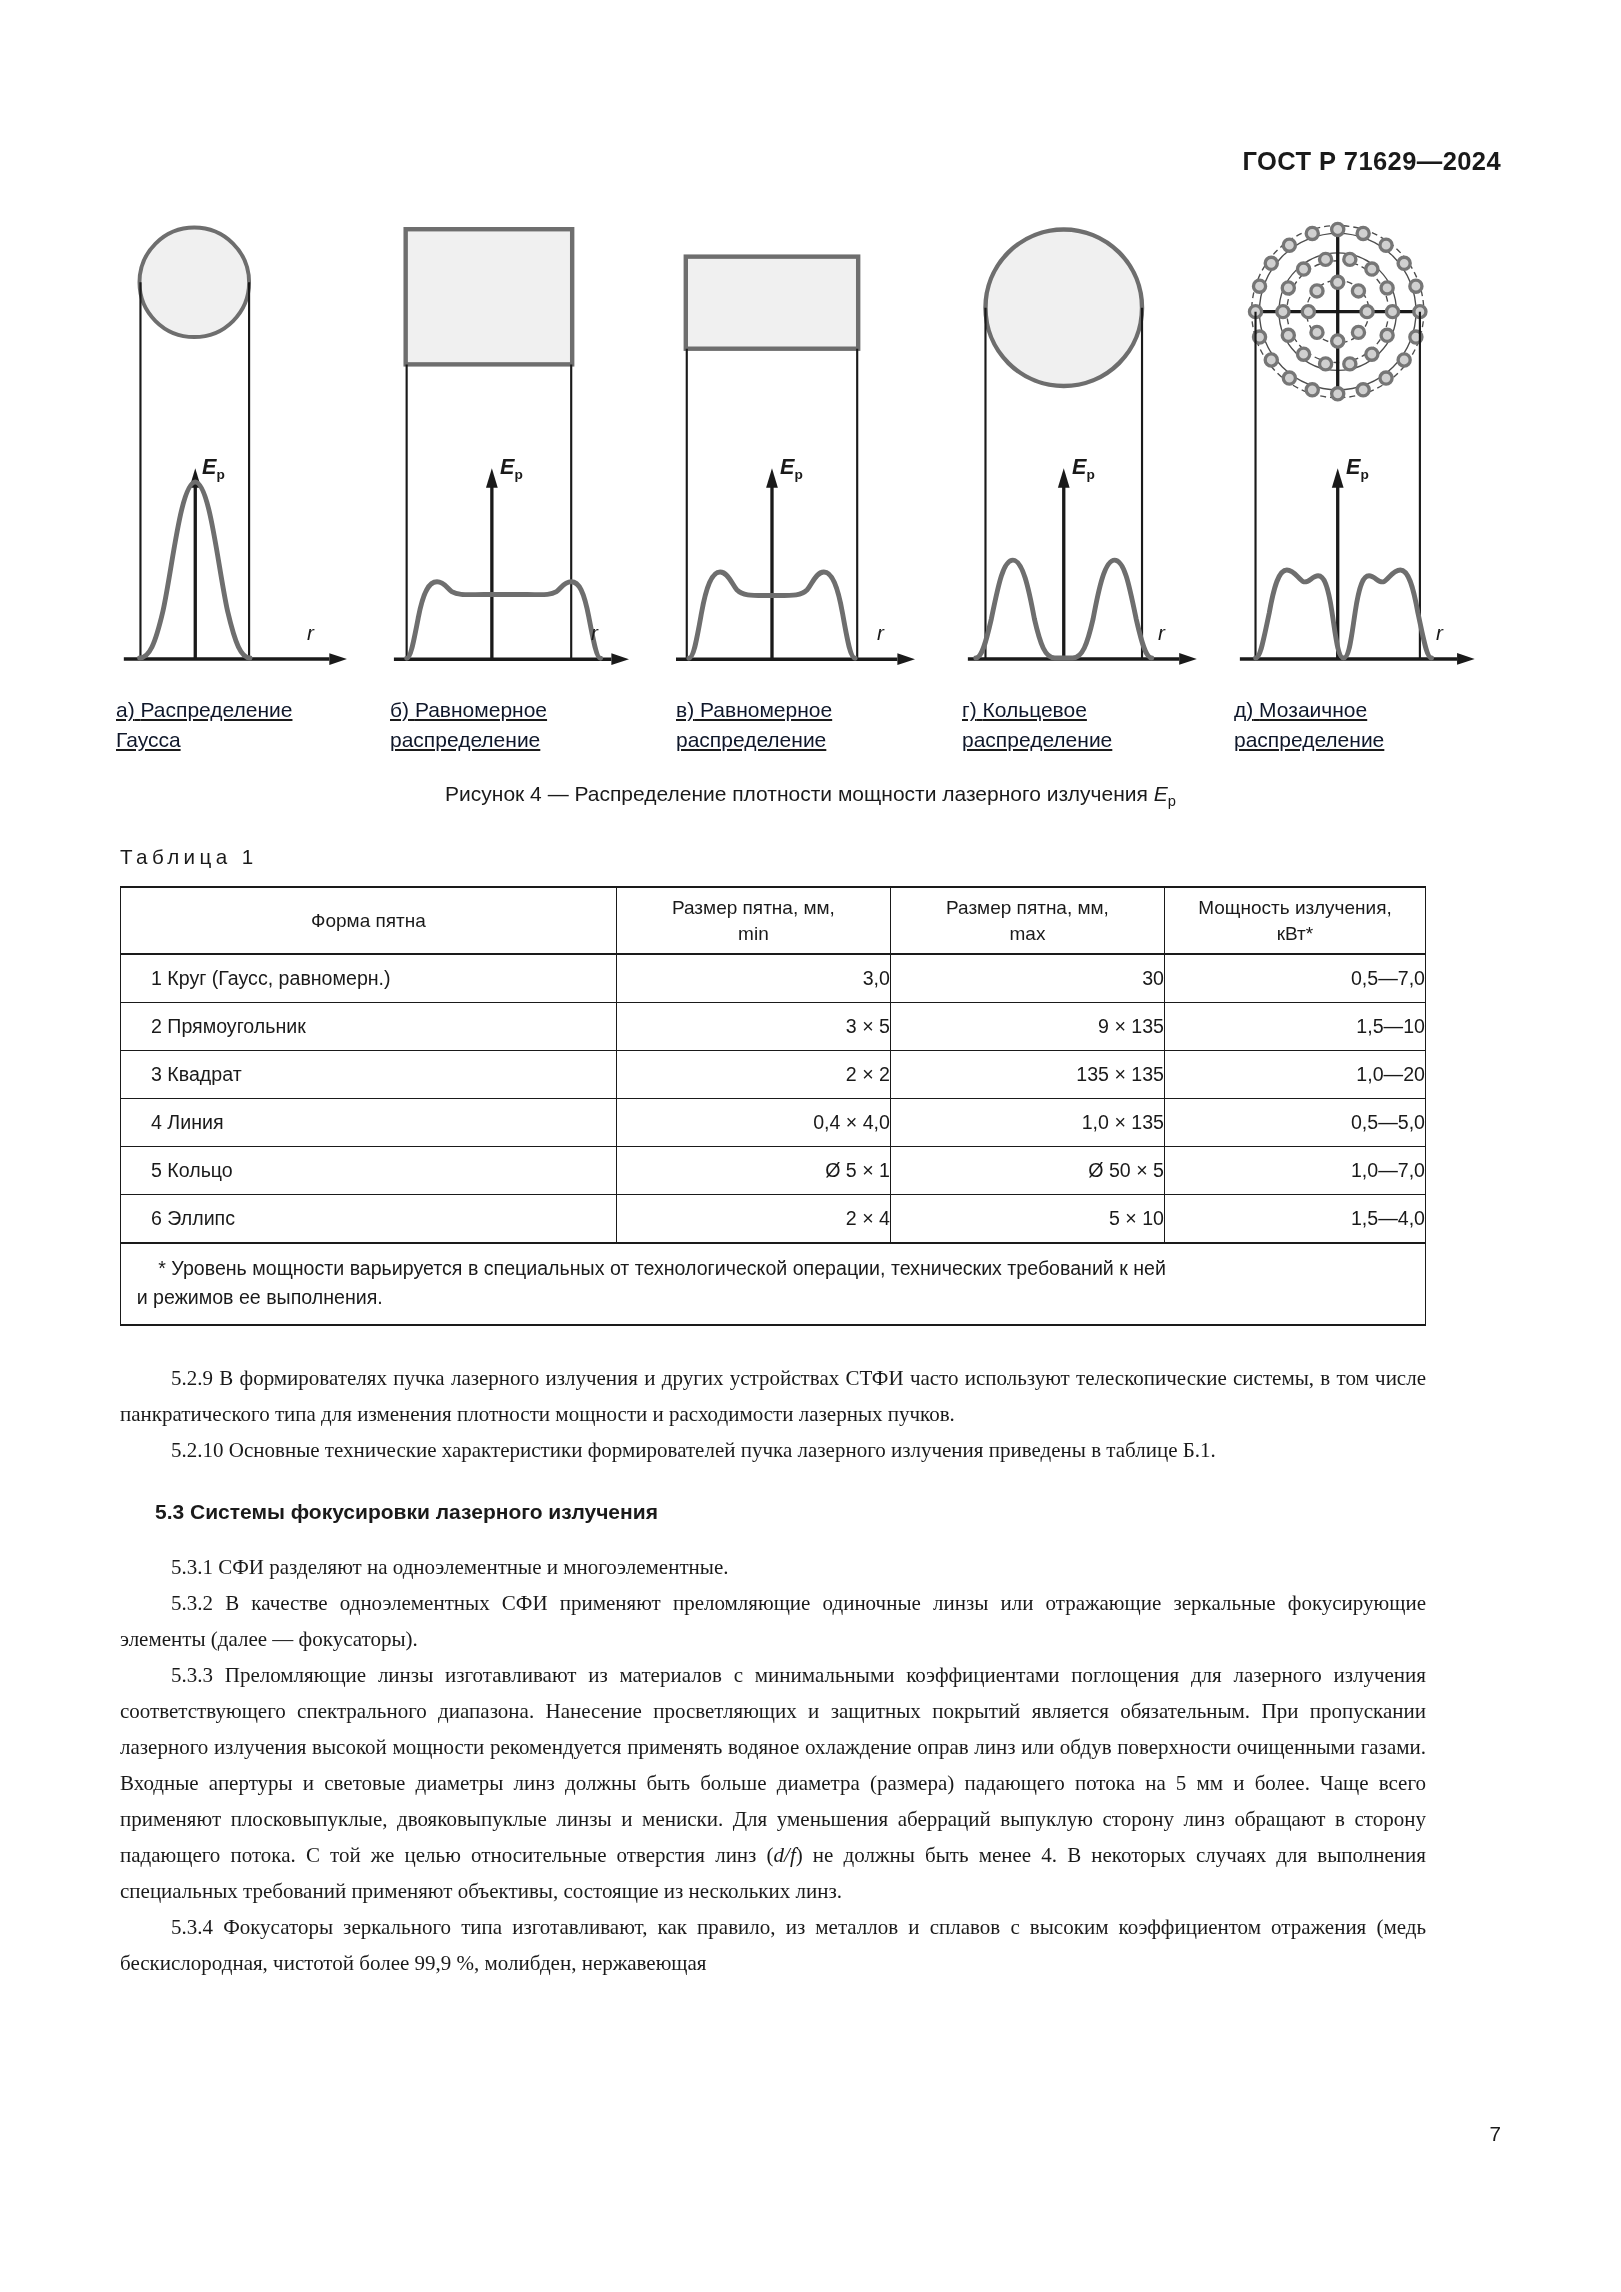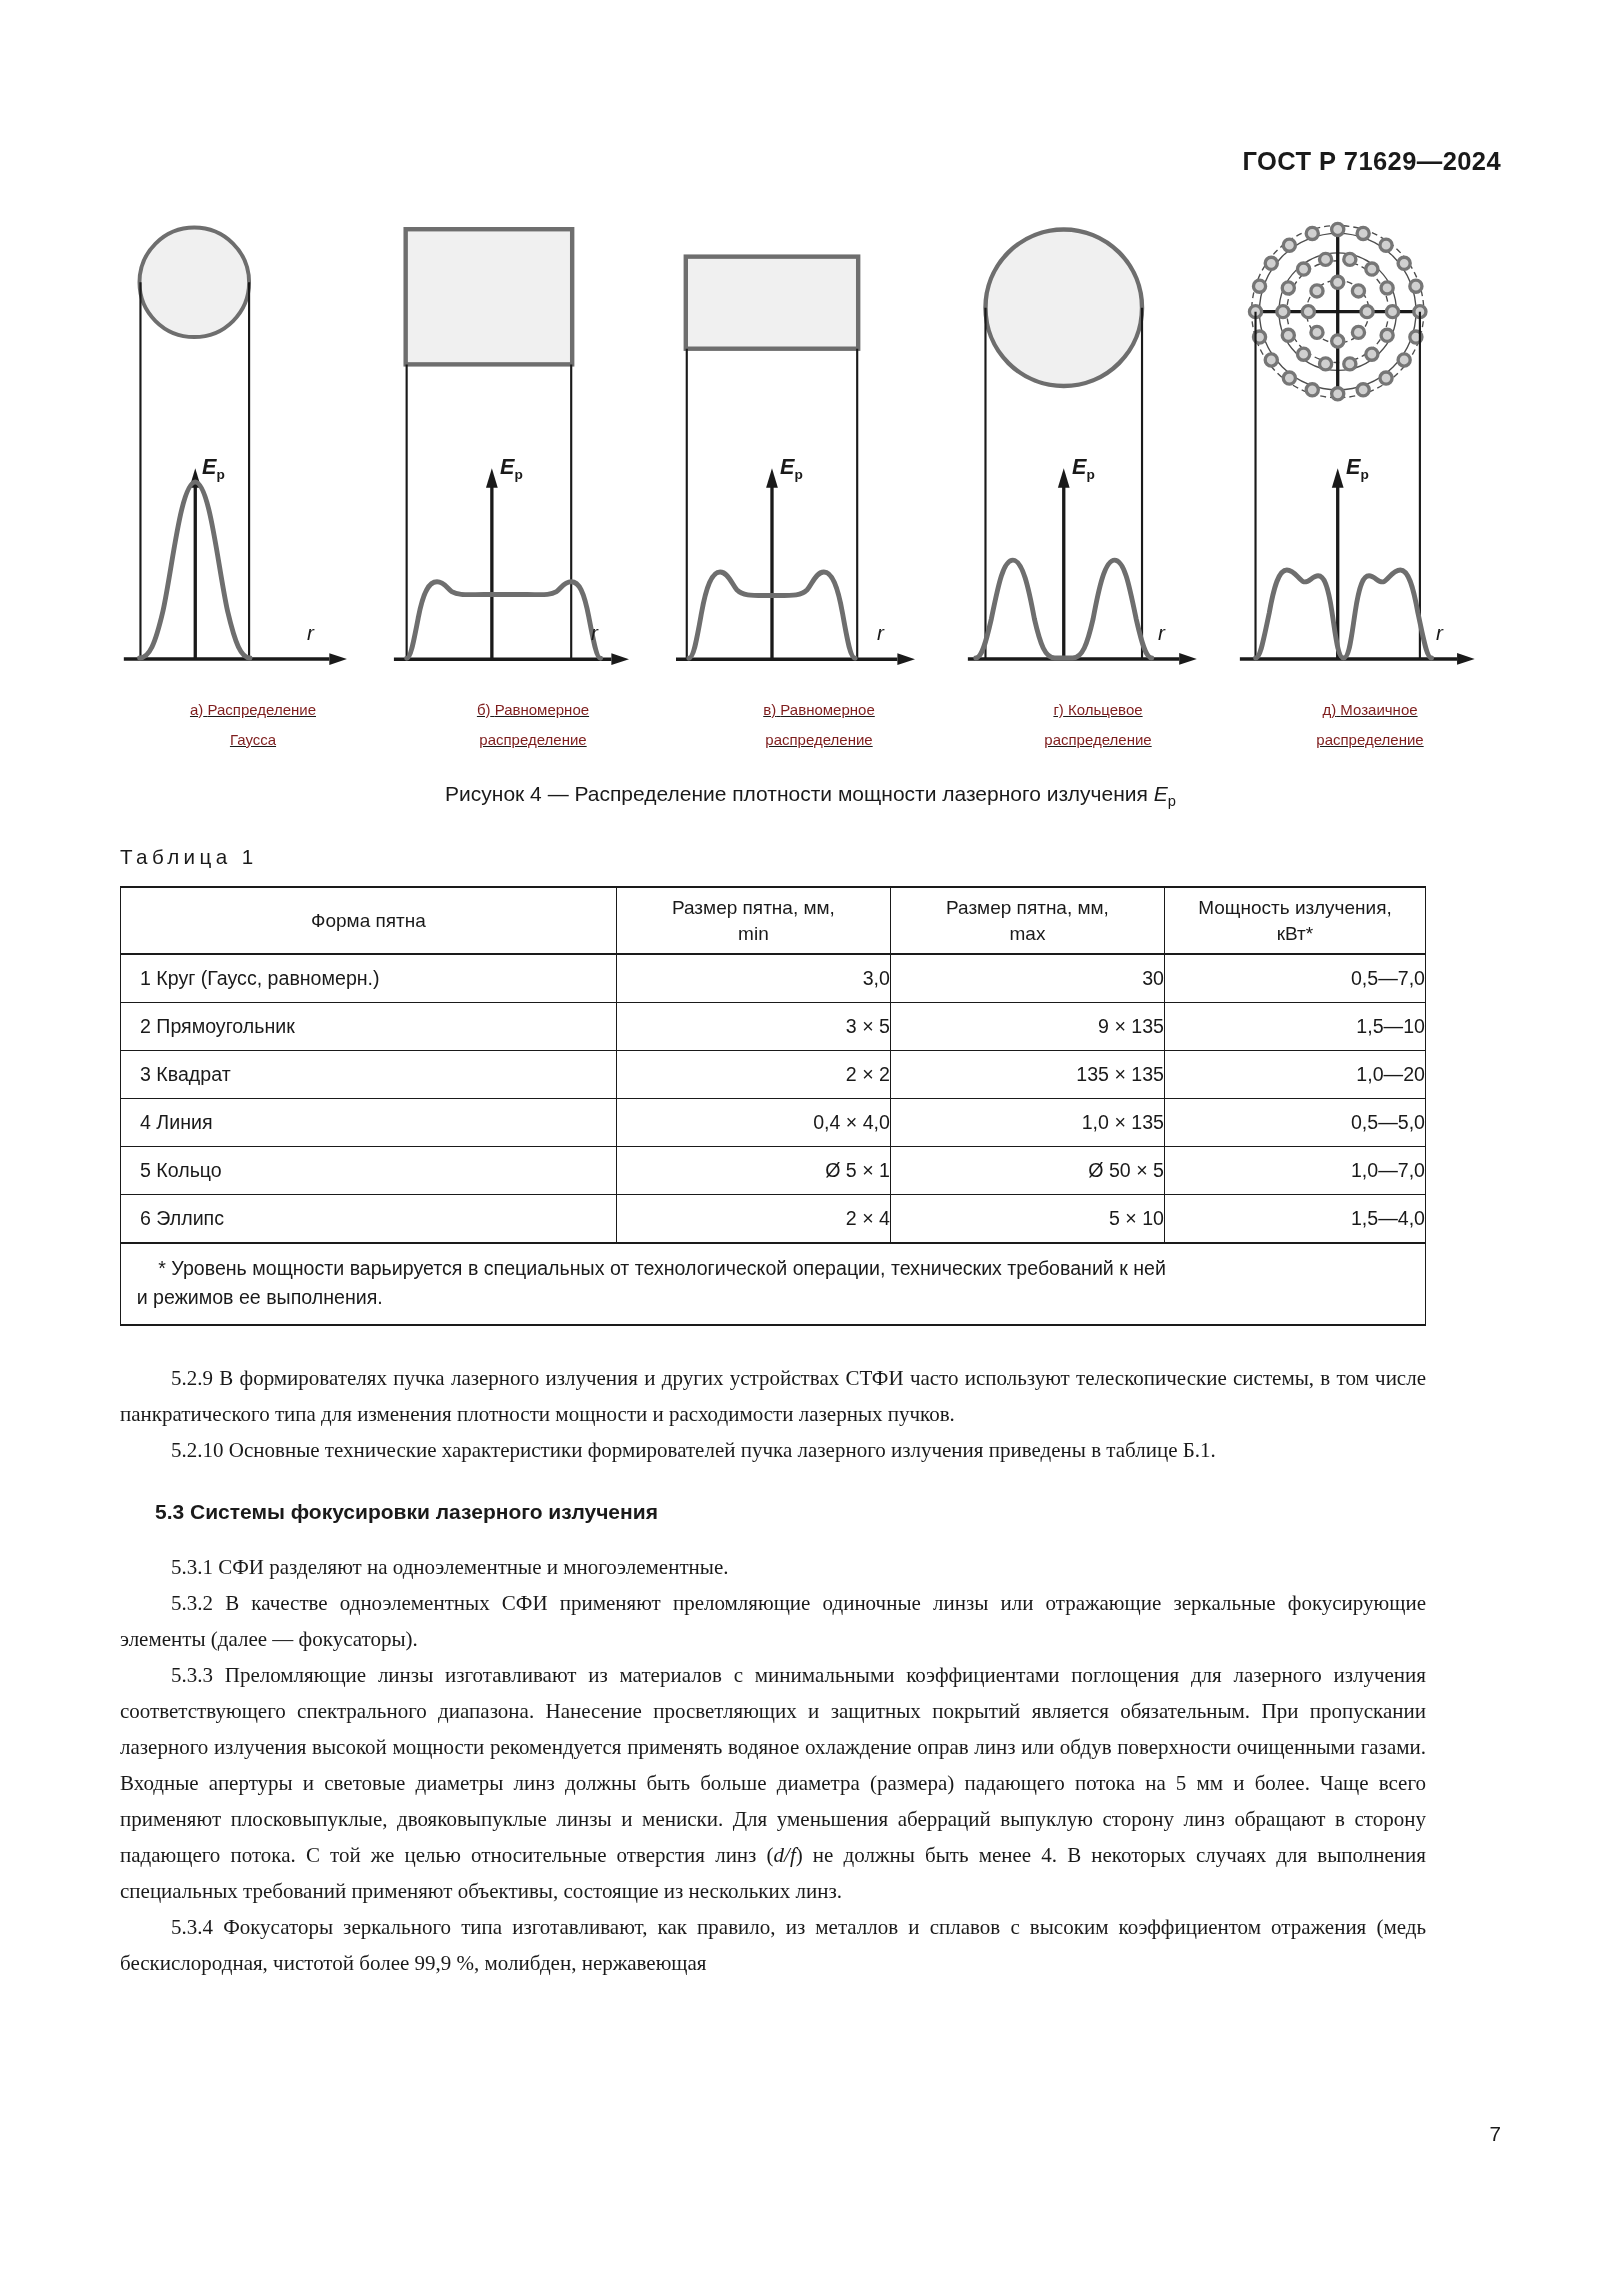--- a/index.html
+++ b/index.html
@@ -53,24 +53,23 @@
     position: relative;
     height: 466px;
   }
   .panel svg { display: block; }
 
   .captions {
     display: flex;
     margin-top: 7.8px;
   }
   .caption {
-    text-align: center;
-    font-size: 15px;
+    font-size: 21px;
     line-height: 30px;
-    color: #7f1d1d;
+    color: #0f172a;
   }
   .caption .l2 { display: block; }
 
   .fig-title {
     position: absolute;
     top: 782px;
     left: 0;
     width: 1621px;
     text-align: center;
     font-size: 21px;
@@ -108,21 +107,21 @@
     vertical-align: middle;
     line-height: 25.5px;
     font-size: 19px;
   }
   table.t1 tbody td {
     height: 47px;
     vertical-align: middle;
   }
   table.t1 td.shape {
     text-align: left;
-    padding-left: 19px;
+    padding-left: 30px;
   }
   table.t1 td.num {
     text-align: right;
   }
   table.t1 tr.note td {
     border-bottom: 2.9px solid #1a1a1a;
     border-left: 1px solid #1a1a1a;
     border-right: 1px solid #1a1a1a;
     border-top: 2px solid #1a1a1a;
     text-align: left;

